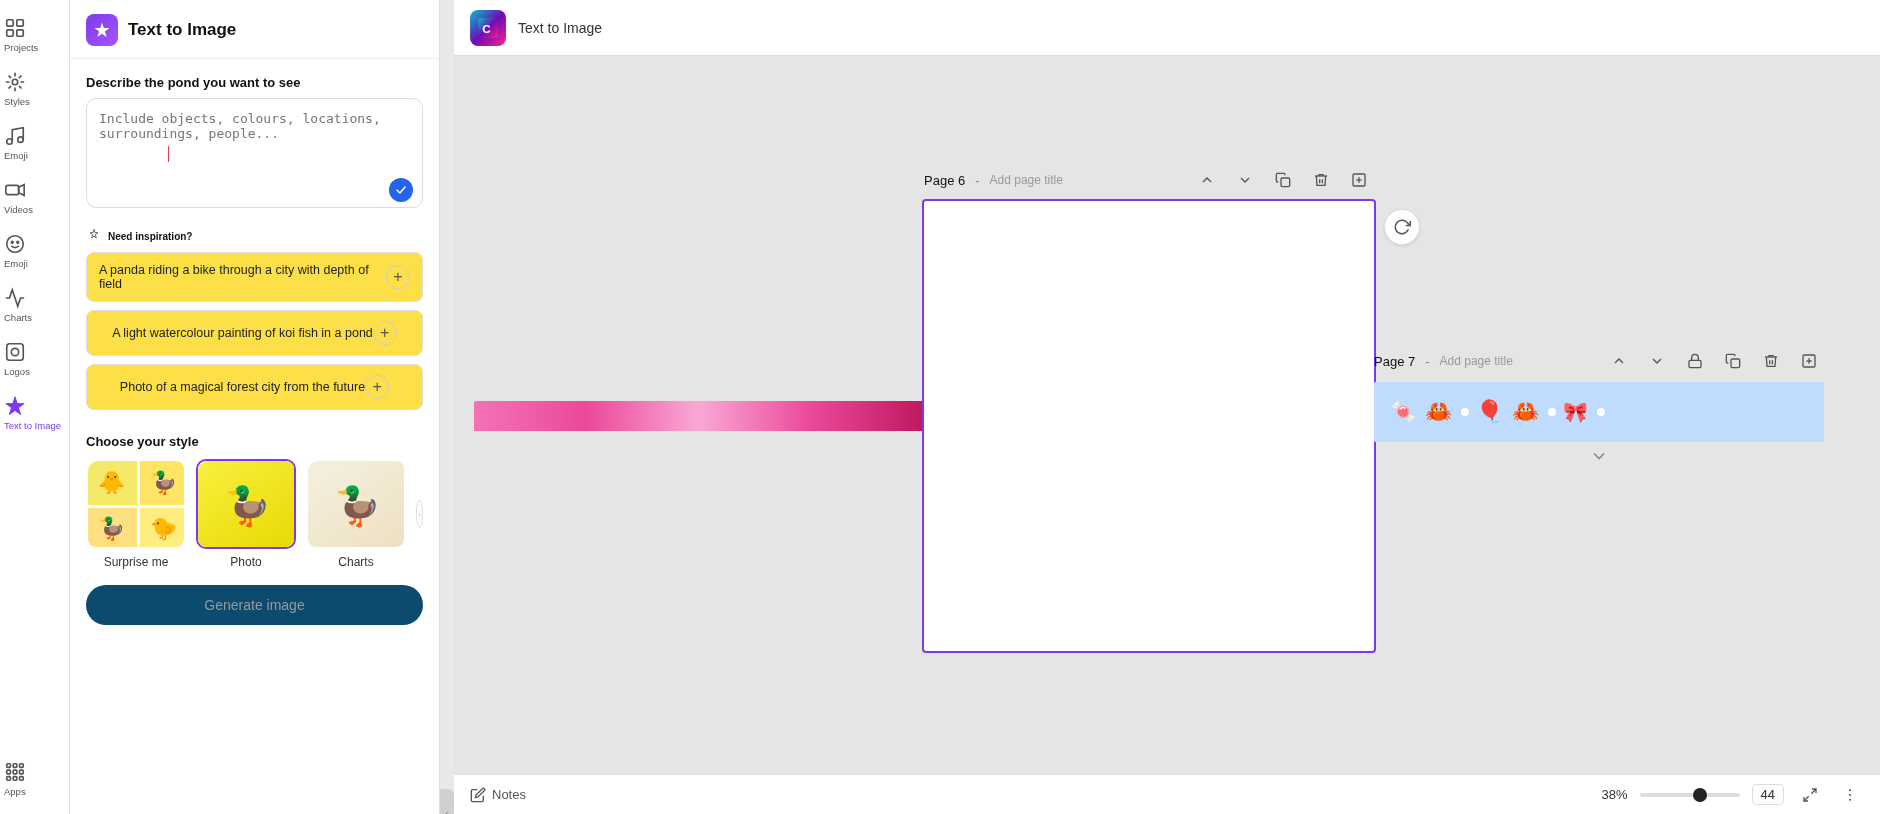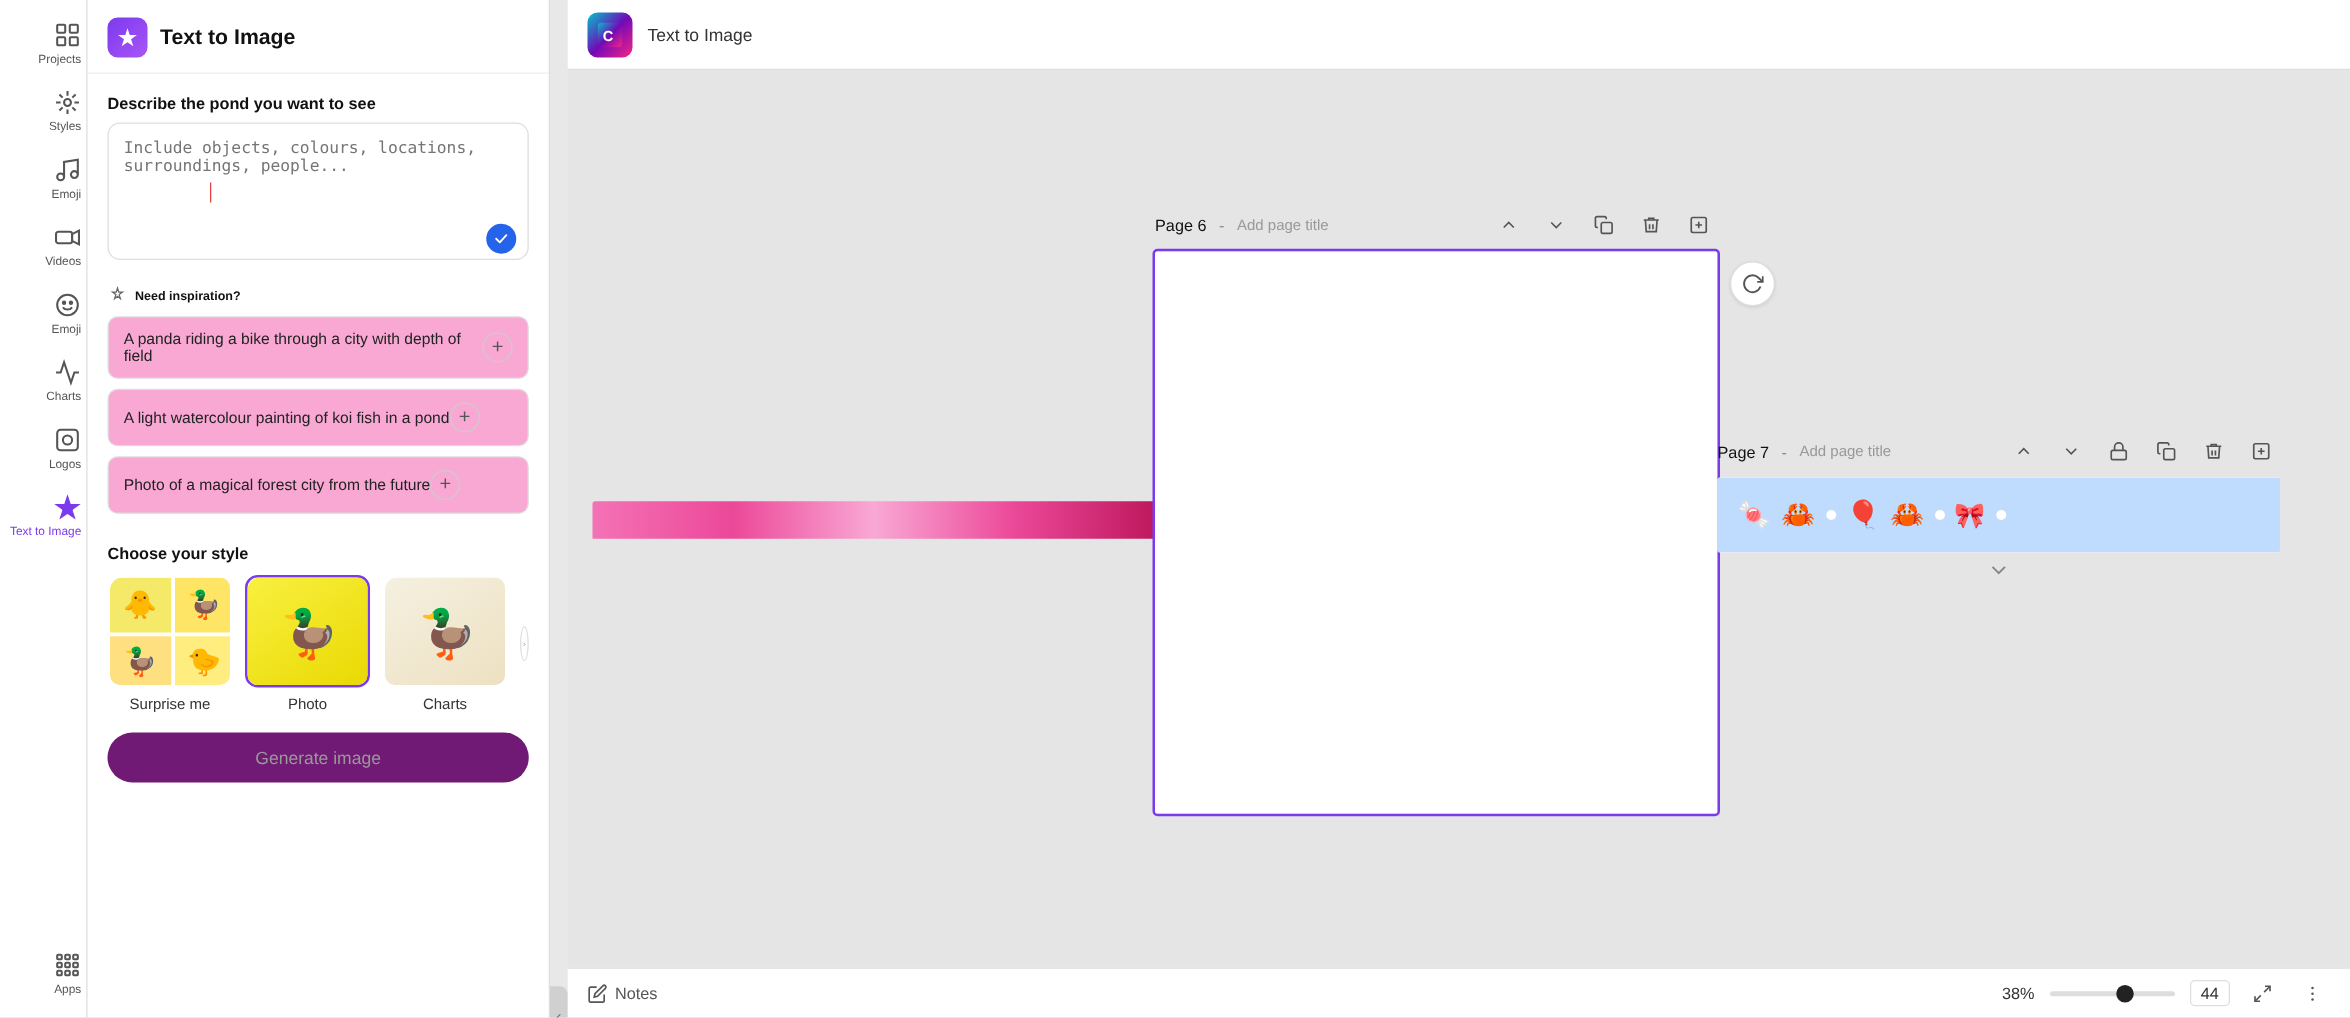--- a/index.html
+++ b/index.html
@@ -12,21 +12,21 @@
       display: flex;
       flex-direction: column;
       align-items: center;
       padding: 8px 0;
       border-right: 1px solid #e0e0e0;
       z-index: 10;
     }
     .sidebar-icon-item {
       display: flex;
       flex-direction: column;
-      align-items: flex-end;
+      align-items: flex-start;
       padding: 8px 4px;
       cursor: pointer;
       width: 100%;
       color: #555;
       font-size: 10px;
       gap: 3px;
       border-radius: 6px;
       margin: 1px 20px;
     }
     .sidebar-icon-item.active { color: #7c3aed; }
@@ -94,26 +94,26 @@
       background: #e53e3e;
     }
 
     .inspiration-header {
       display: flex; align-items: center; gap: 6px;
       font-size: 10px; font-weight: 600; color: #111; margin-bottom: 8px;
     }
     .inspiration-header svg { width: 16px; height: 16px; }
 
     .suggestion-item {
-      display: flex; align-items: center; justify-content: flex-start;
+      display: flex; align-items: center; justify-content: center;
       border: 1.5px solid #ddd; border-radius: 8px;
       padding: 10px 12px;
       font-size: 12.5px; color: #222;
       cursor: pointer; margin-bottom: 8px;
-      background: #f9a8d4;
+      background: #fde047;
     }
     .suggestion-plus {
       width: 24px; height: 24px;
       border: 1.5px solid #ccc; border-radius: 50%;
       display: flex; align-items: center; justify-content: center;
       color: #555; font-size: 16px; flex-shrink: 0;
     }
 
     .style-header { font-size: 13px; font-weight: 600; color: #111; margin-bottom: 10px; }
     .style-grid {
@@ -148,21 +148,21 @@
     }
     .style-label { font-size: 12px; color: #333; font-weight: 500; }
     .style-next-btn {
       width: 28px; height: 28px;
       background: #fff; border: 1px solid #ddd; border-radius: 50%;
       display: flex; align-items: center; justify-content: center;
       cursor: pointer; align-self: center;
     }
 
     .generate-btn {
-      background: #701a75;
+      background: #0c4a6e;
       color: #999;
       border: none;
       border-radius: 24px;
       padding: 12px;
       font-size: 14px;
       font-weight: 500;
       cursor: pointer;
       width: 100%;
       text-align: center;
     }

